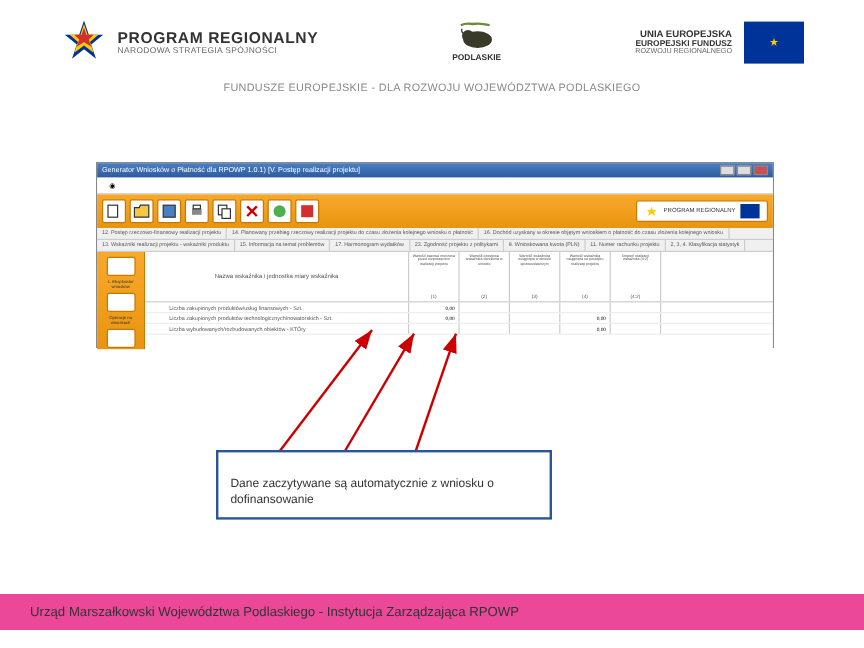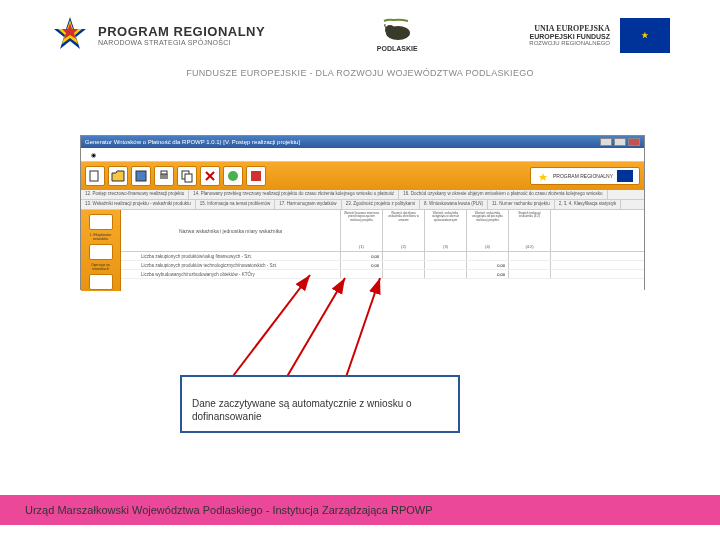--- a/index.html
+++ b/index.html
@@ -13,21 +13,21 @@
     .logo-title { font-size: 13px; font-weight: bold; color: #333; letter-spacing: 0.5px; }
     .logo-subtitle { font-size: 7px; color: #666; letter-spacing: 0.3px; }
     
     .logo-center { display: flex; flex-direction: column; align-items: center; gap: 2px; }
     .logo-bison { width: 35px; height: 25px; }
     .logo-bison svg { width: 100%; height: 100%; }
     .logo-center-text { font-size: 7px; color: #333; font-weight: bold; }
     
     .logo-right { display: flex; align-items: center; gap: 10px; }
     .logo-right-text { display: flex; flex-direction: column; align-items: flex-end; }
-    .logo-right-title { font-size: 8px; color: #333; font-weight: bold; font-family: Liberation Serif, serif; }
+    .logo-right-title { font-size: 8px; color: #333; font-weight: bold; }
     .logo-right-sub1 { font-size: 7px; color: #333; font-weight: bold; }
     .logo-right-sub2 { font-size: 6px; color: #666; }
     .eu-flag { width: 50px; height: 35px; background: #003399; position: relative; display: flex; align-items: center; justify-content: center; }
     .eu-stars { color: #FFCC00; font-size: 18px; }
     
     .header-subtitle { text-align: center; font-size: 9px; color: #888; margin-top: 8px; letter-spacing: 0.3px; }
     
     .app-window { position: absolute; top: 135px; left: 80px; width: 565px; height: 155px; border: 1px solid #888; background: #f0f0f0; }
     .titlebar { height: 12px; background: linear-gradient(#4a7fc4, #2d5a9e); display: flex; align-items: center; justify-content: space-between; padding: 0 4px; }
     .titlebar-text { font-size: 6px; color: #fff; }

